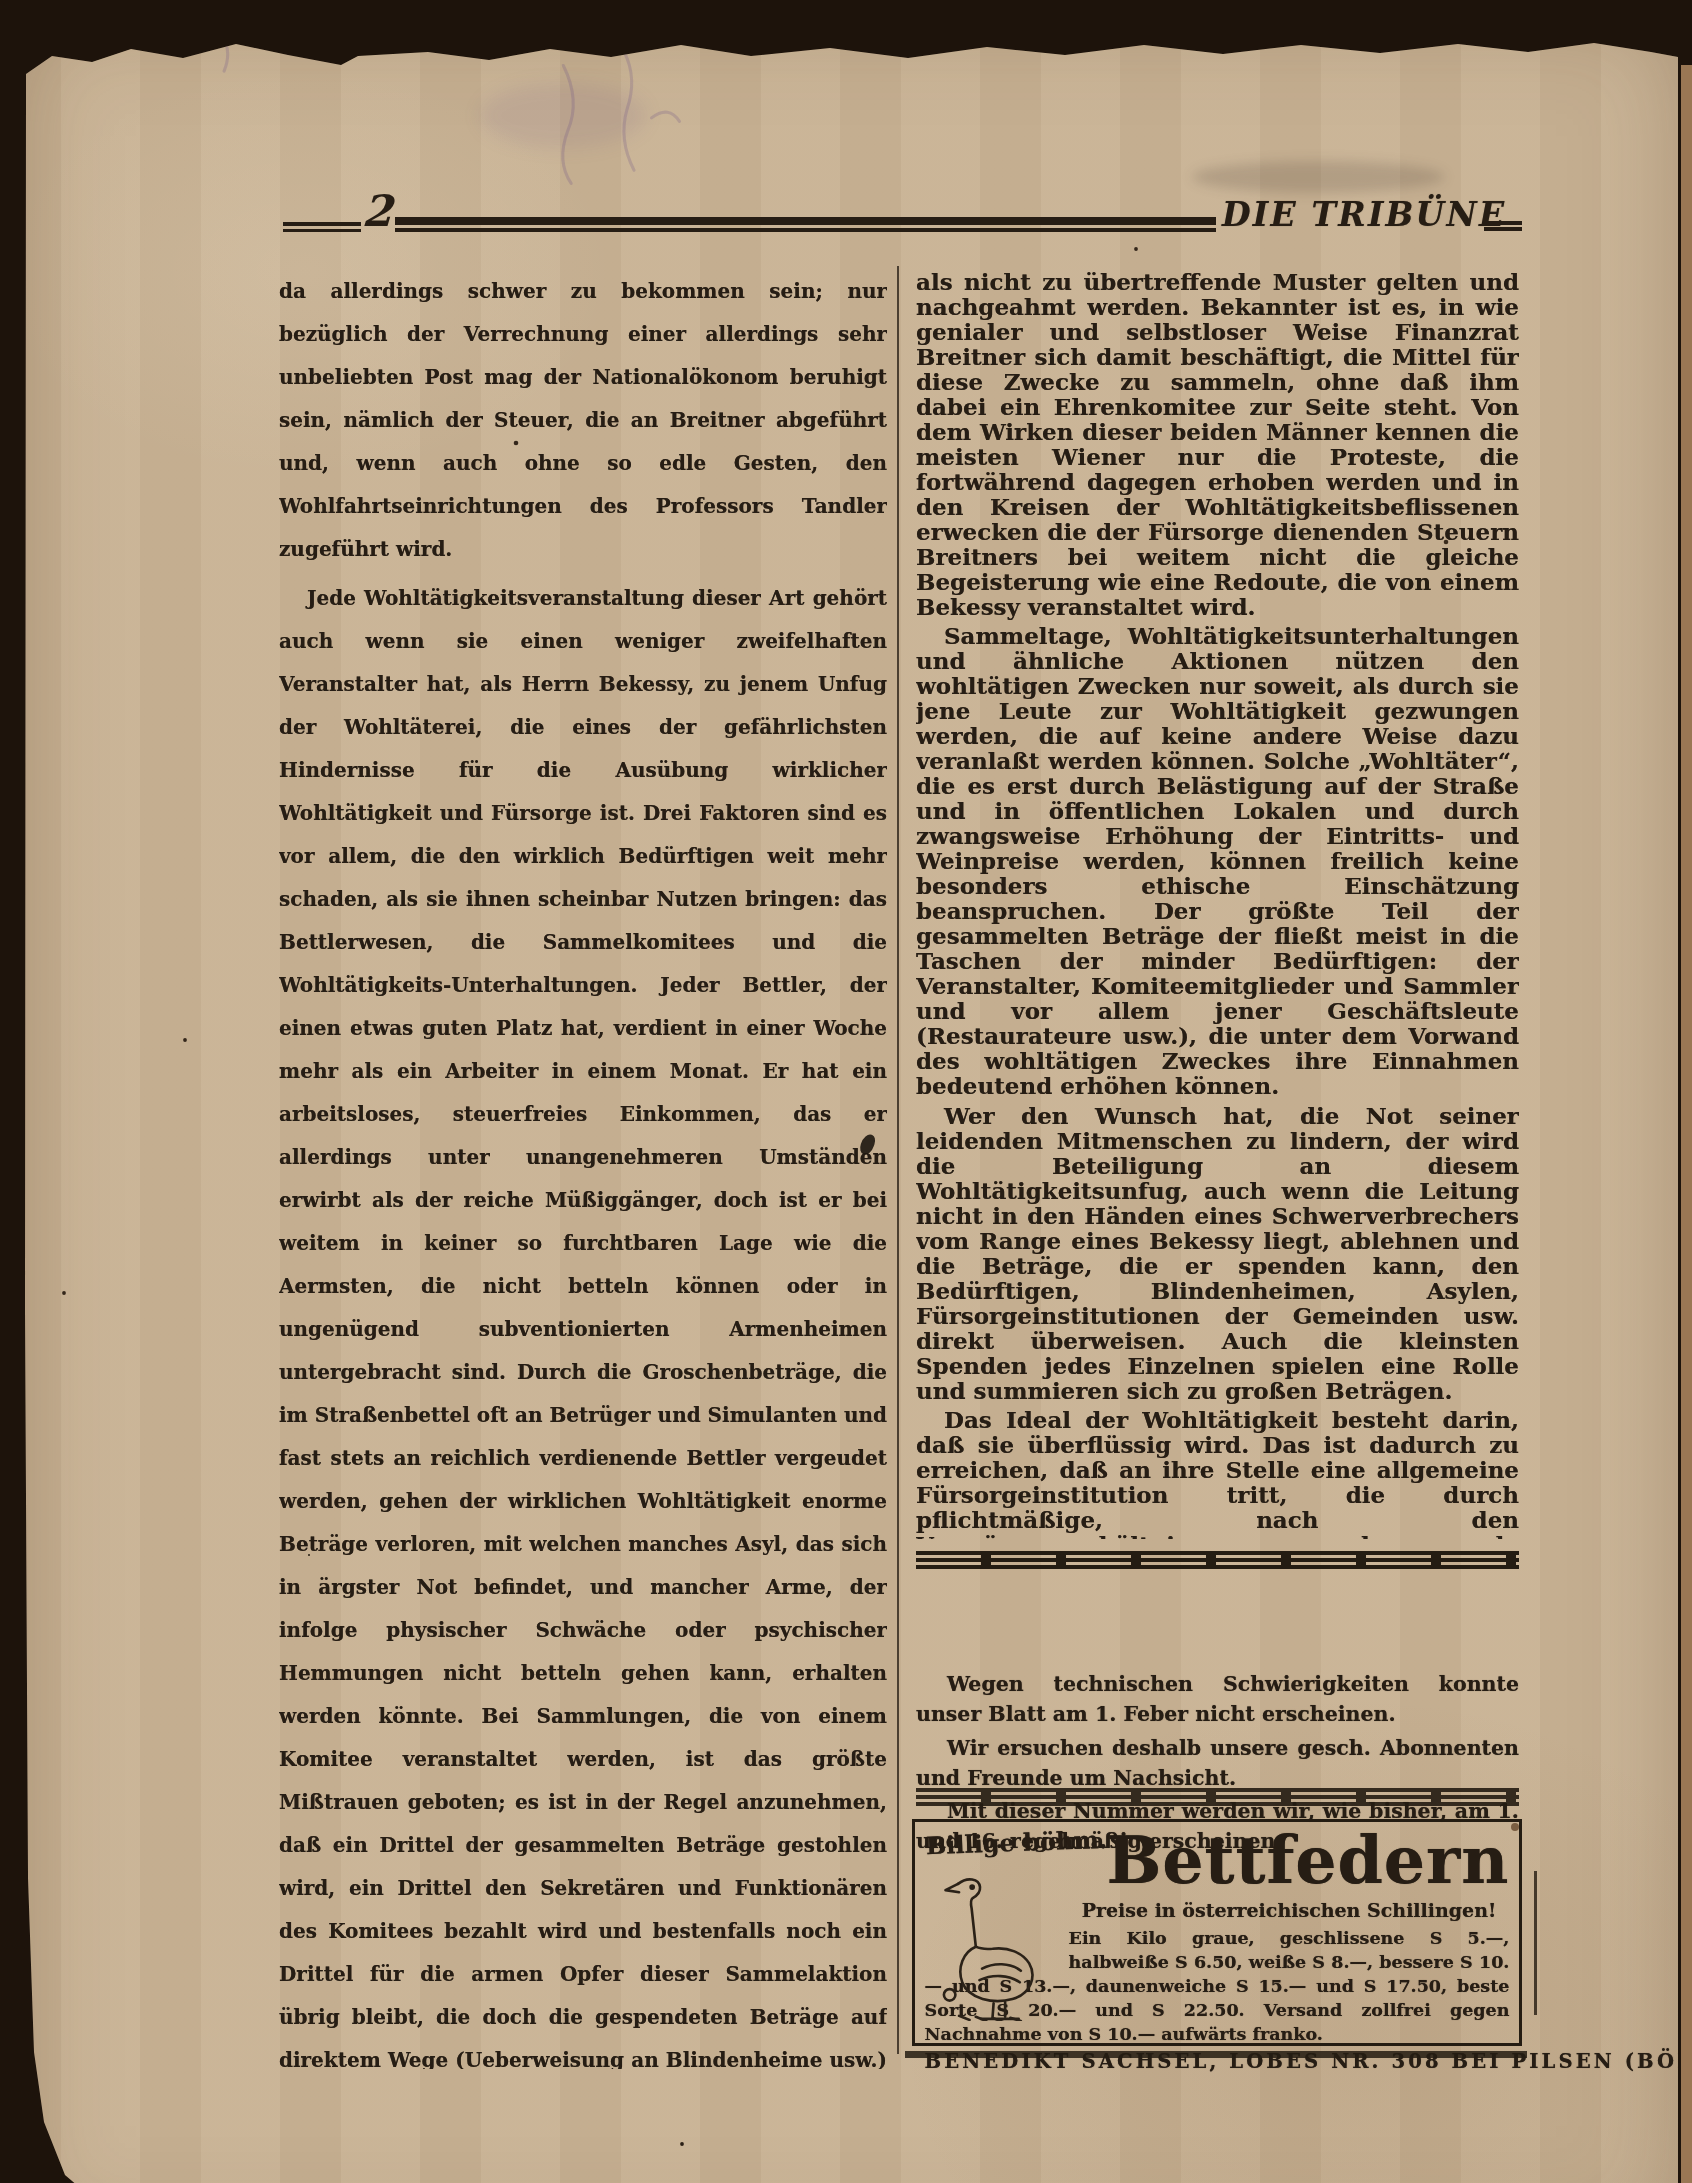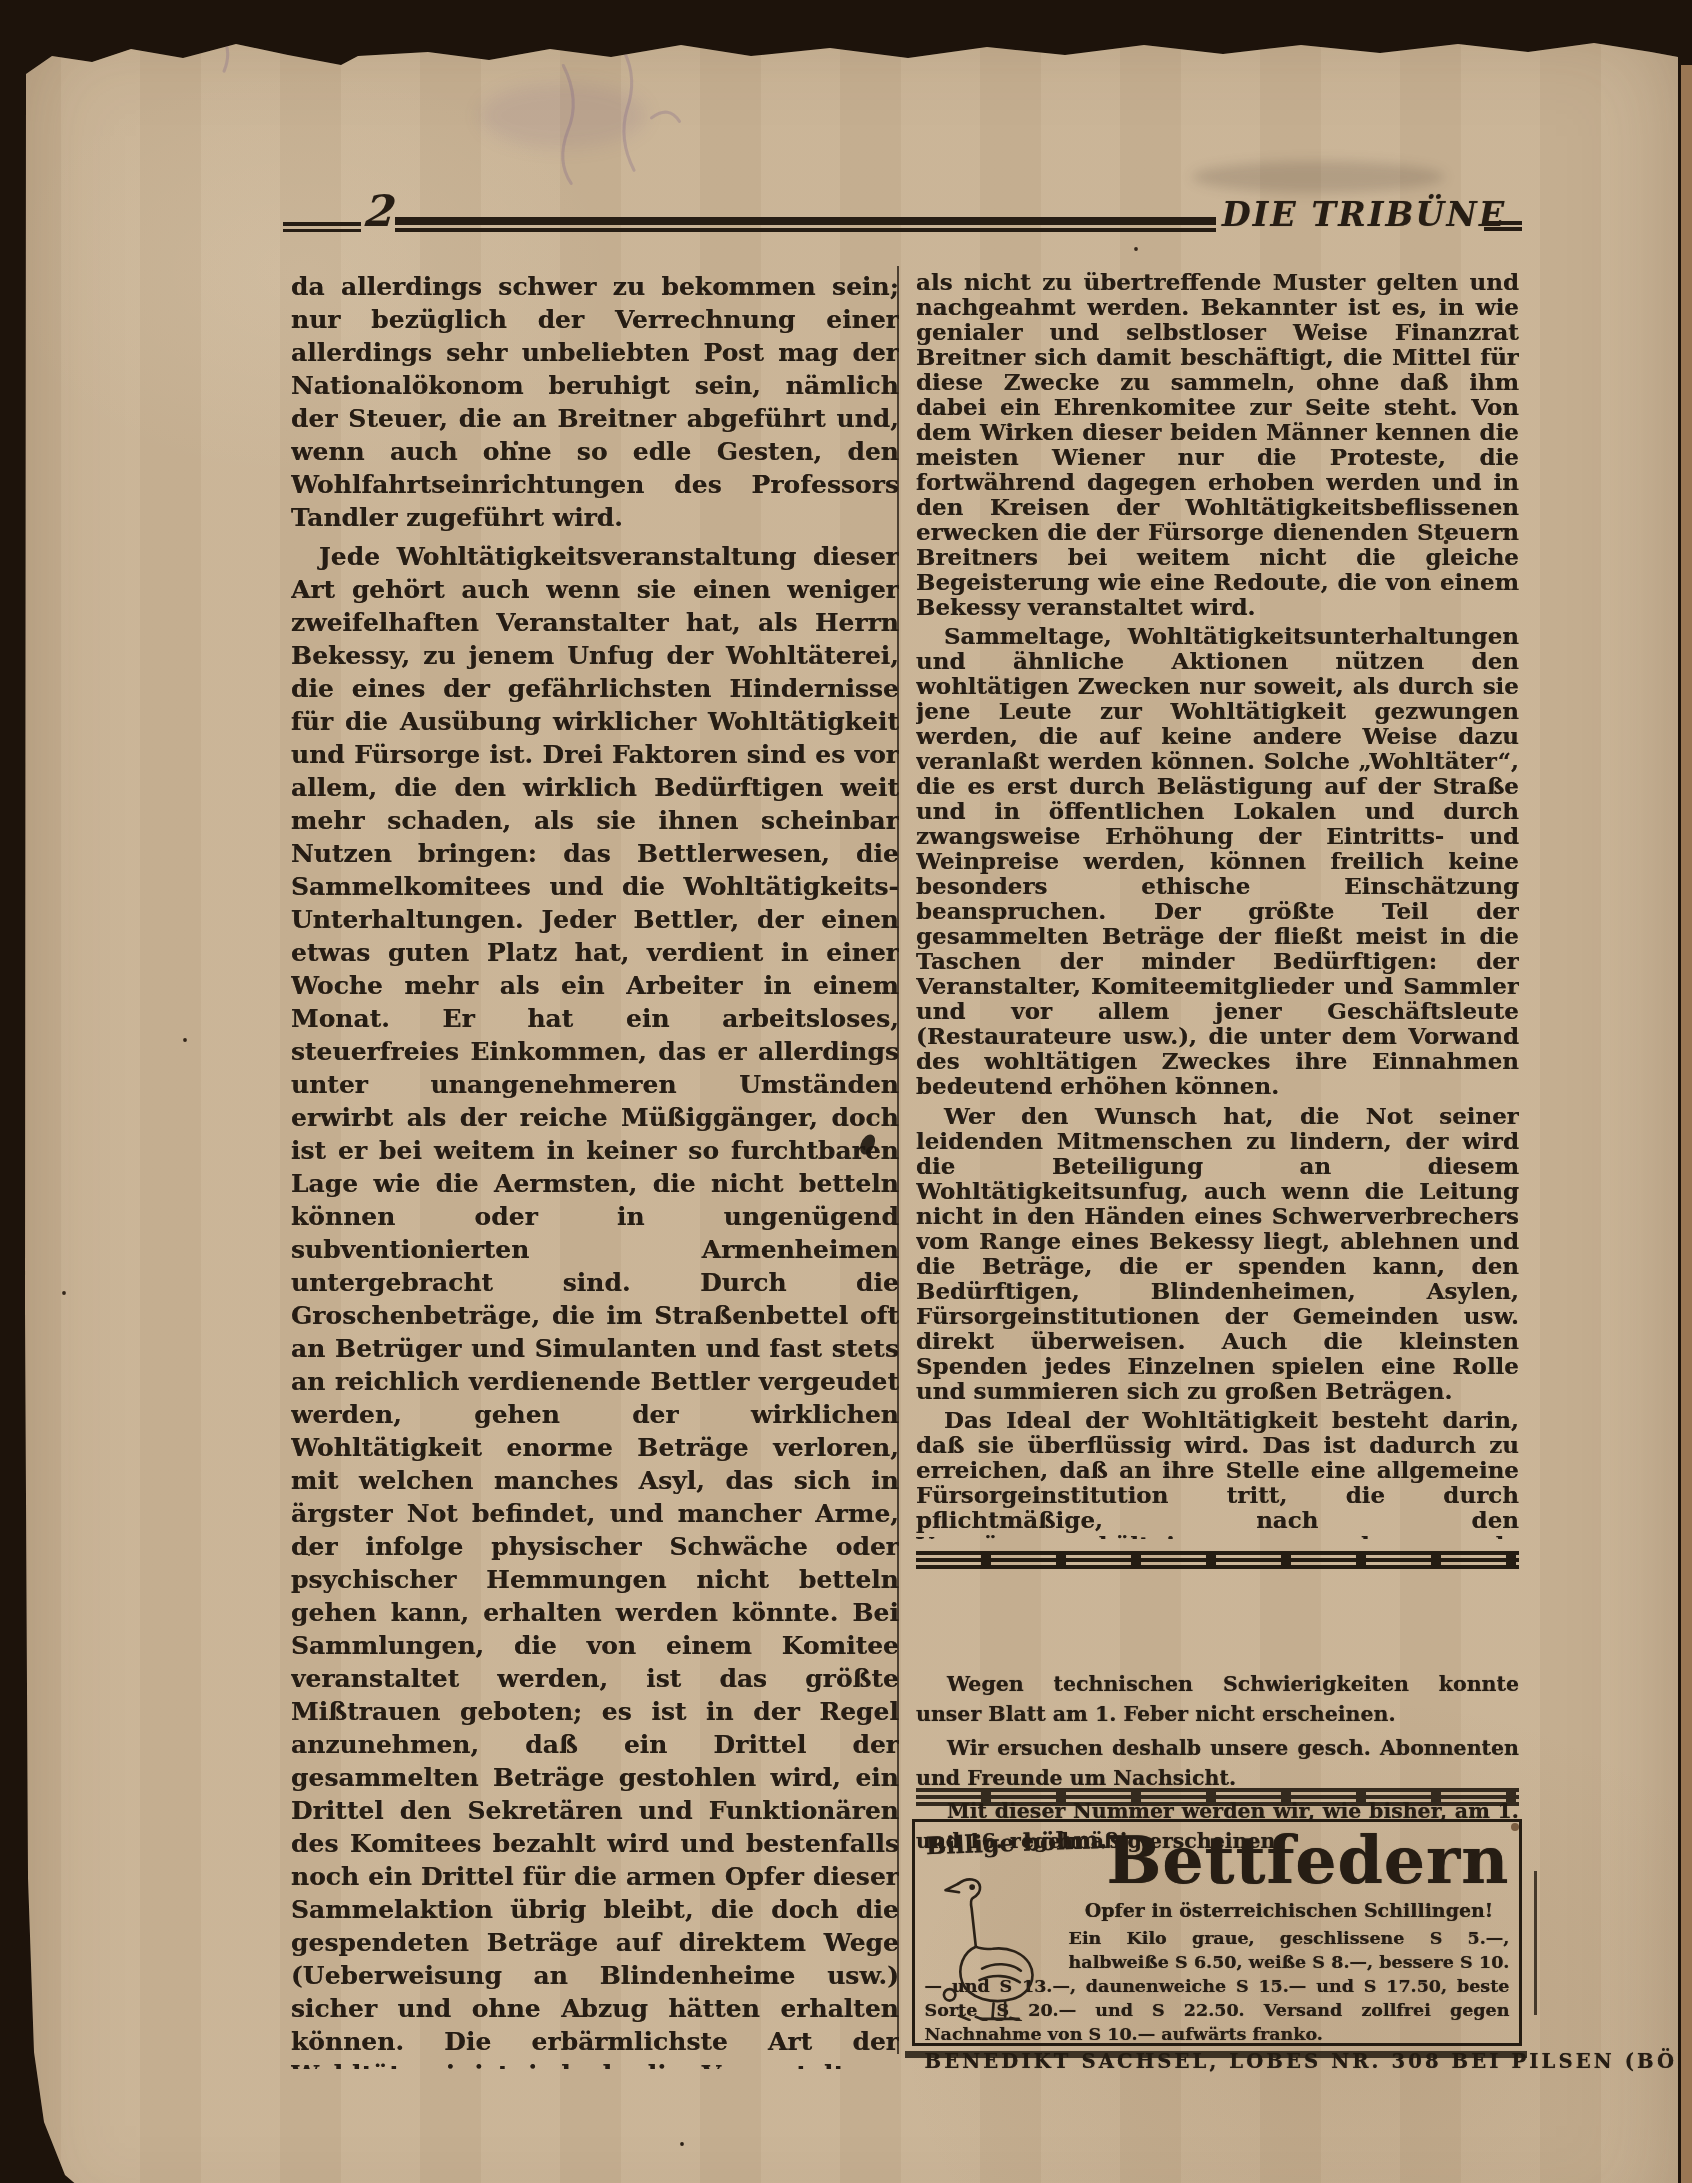--- a/index.html
+++ b/index.html
@@ -54,21 +54,21 @@
     position:absolute;left:1222px;top:195px;
     font-size:33px;font-weight:bold;font-style:italic;letter-spacing:2.2px;
     white-space:nowrap;text-shadow:0 0 0.9px rgba(38,29,20,.55);
   }
 
   
   .textcol{position:absolute;text-align:justify;overflow:hidden;
     text-shadow:0 0 0.4px rgba(38,29,20,.65);font-weight:bold;hyphens:auto;-webkit-hyphens:auto;}
   .textcol p{margin:0 0 6.1px 0;}
   .textcol p.ind{text-indent:28px;}
-  .col-left{left:291px;top:270px;width:608px;height:1799px;font-size:25px;line-height:33px;}
+  .col-left{left:279px;top:270px;width:608px;height:1799px;font-size:20px;line-height:43px;}
   .col-right{left:916px;top:269px;width:603px;height:1270px;font-size:23px;line-height:25px;}
   .col-right p{margin:0 0 4.4px 0;}
   .col-divider{position:absolute;left:897px;top:266px;width:1.7px;height:1788px;background:rgba(35,26,17,.75);}
 
   
   .ornament{
     position:absolute;left:916px;width:603px;height:18.3px;
     background-image:
       repeating-linear-gradient(90deg, rgba(0,0,0,0) 0 65px, #241c12 65px 75px),
       linear-gradient(180deg,#241c12 0 4.4px,transparent 4.4px 7px,#241c12 7px 11.4px,transparent 11.4px 14px,#241c12 14px 18.3px);
@@ -157,21 +157,21 @@
         <path d="M86 158 C62 168 50 198 60 226 C72 258 120 268 156 258 C192 248 202 214 188 190 C176 170 148 158 118 162 C106 163 94 162 86 158"></path>
         <path d="M98 200 C120 188 152 188 172 204"></path>
         <path d="M93 222 C118 210 150 212 170 226"></path>
         <path d="M120 266 L118 292 M142 264 L142 292"></path>
         <path d="M96 296 L168 296"></path>
         <path d="M54 290 l20 8 m12 -6 l20 8 m12 -6 l20 8 m14 -8 l20 6"></path>
         <circle cx="36" cy="250" r="11"></circle>
       </g>
     </svg>
     <h1 class="ad-headline">Bettfedern</h1>
-    <div class="ad-subhead">Opfer in österreichischen Schillingen!</div>
+    <div class="ad-subhead">Preise in österreichischen Schillingen!</div>
     <p class="ad-prices">Ein Kilo graue, geschlissene S 5.—, halbweiße S 6.50, weiße S 8.—, bessere S 10.— und S 13.—, daunenweiche S 15.— und S 17.50, beste Sorte S 20.— und S 22.50. Versand zollfrei gegen Nachnahme von S 10.— aufwärts franko.</p>
     <div class="ad-address">BENEDIKT SACHSEL, LOBES NR. 308 BEI PILSEN (BÖHMEN)</div>
   </section>
   <div class="ad-shadow"></div>
   <div class="ad-edge-rule"></div>
 
   <div class="smudge smudge-header"></div>
   <div class="smudge smudge-top"></div>
   <div class="blot"></div>
   <div class="dot-stain"></div>

